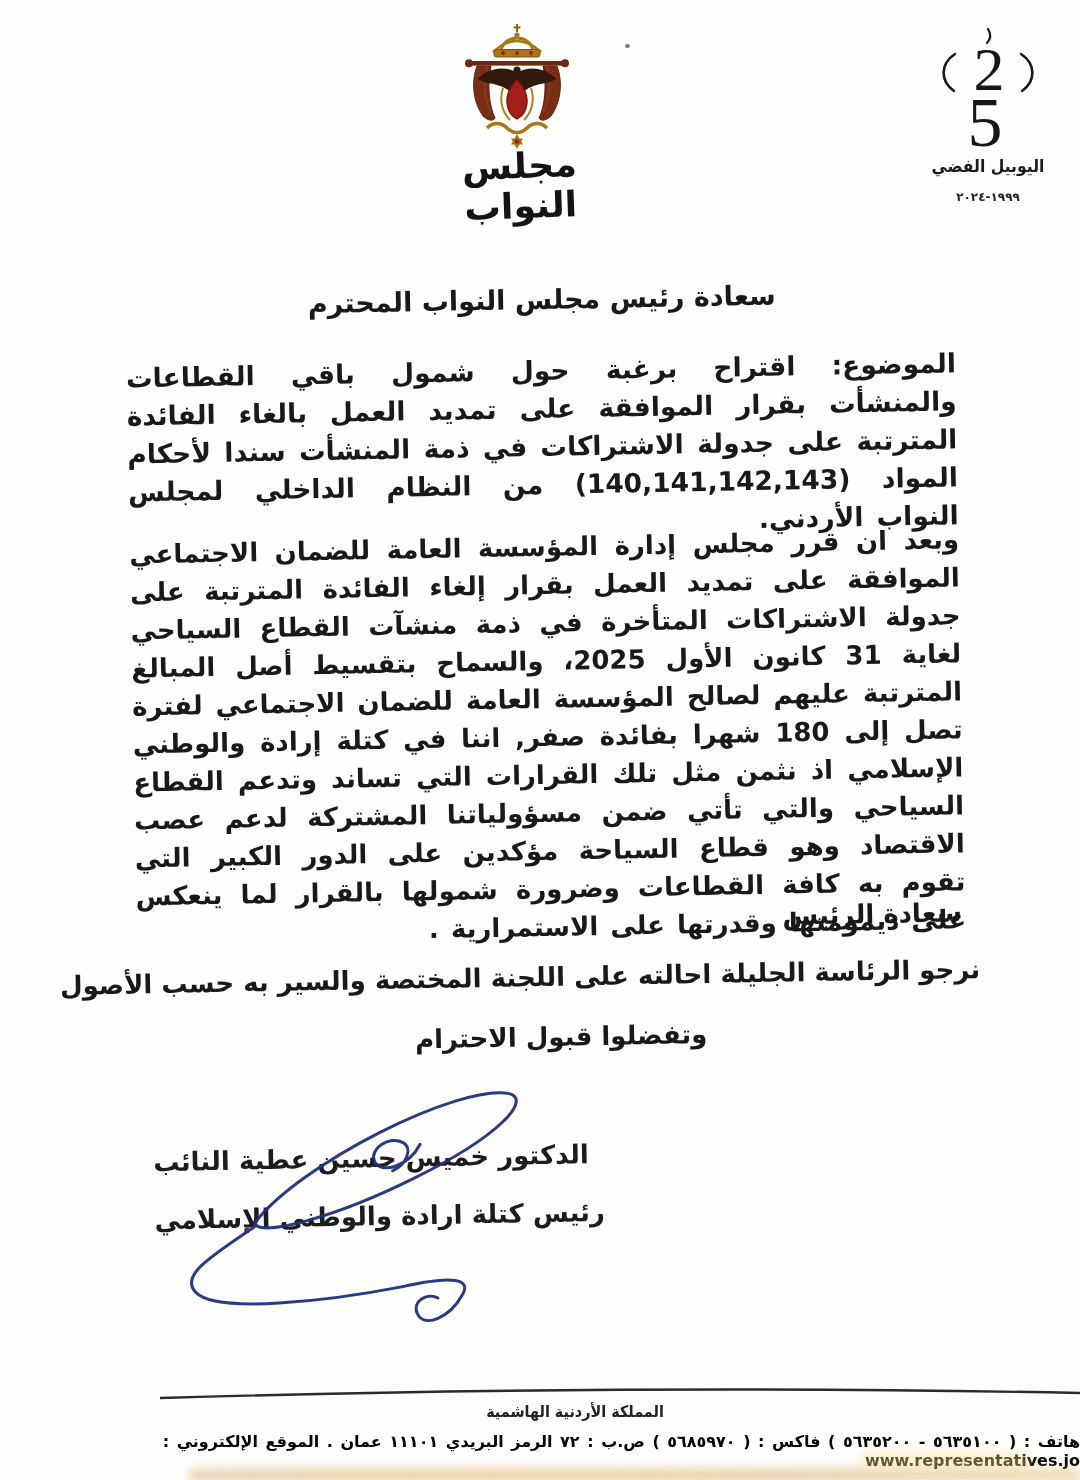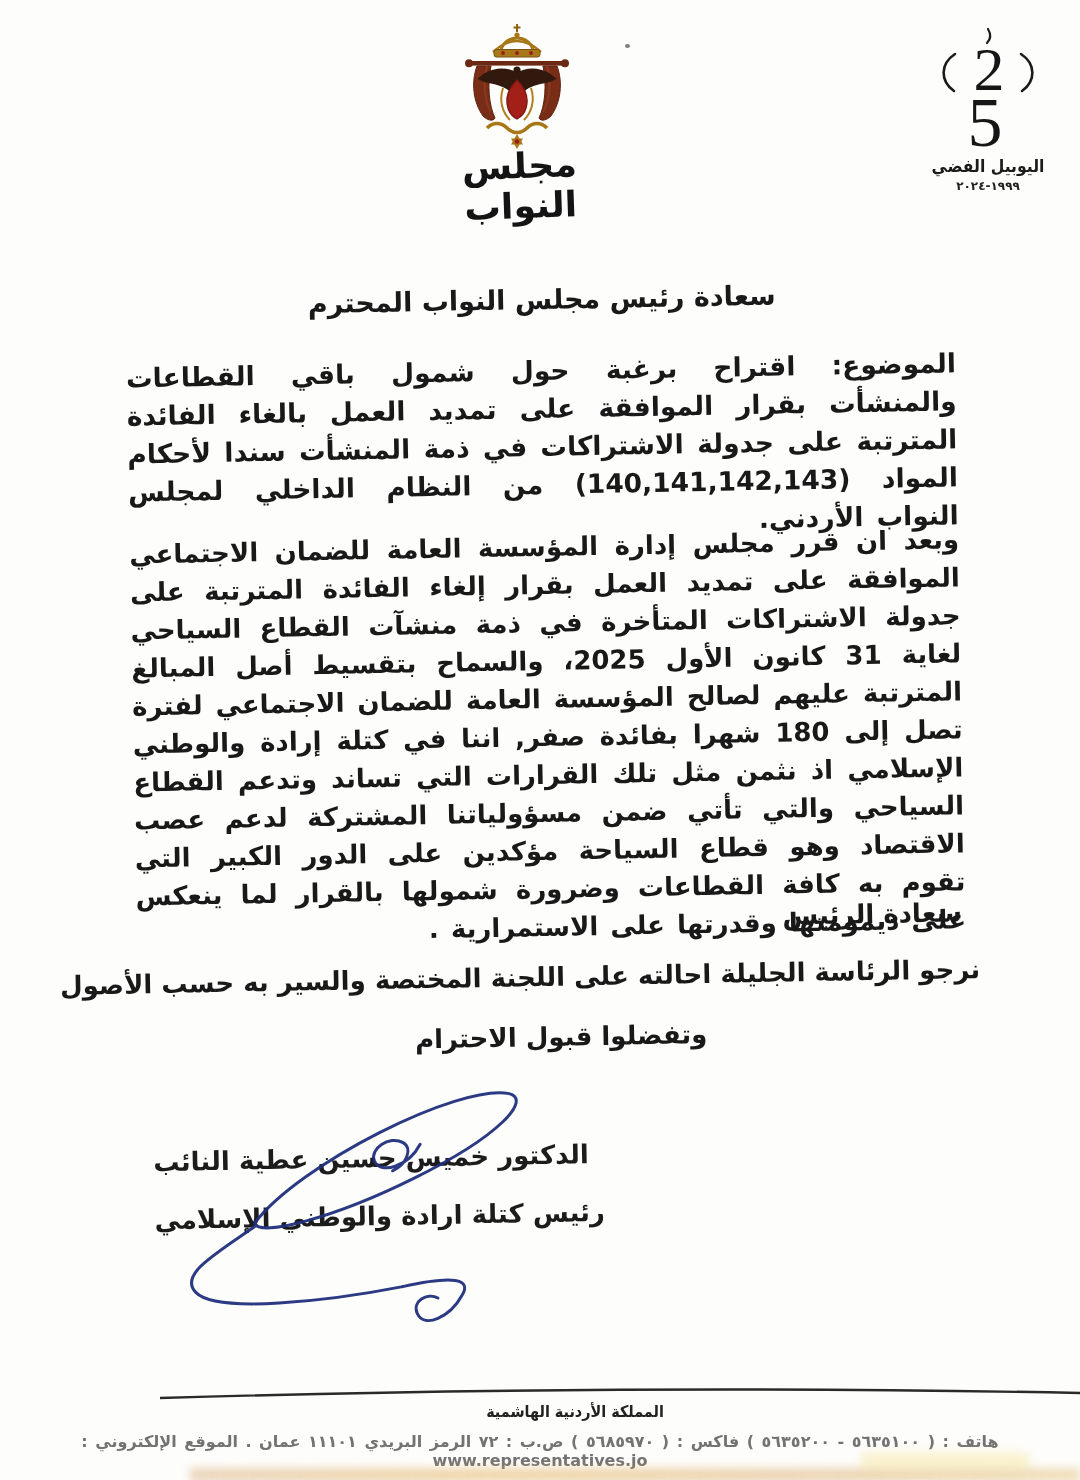--- a/index.html
+++ b/index.html
@@ -14,38 +14,38 @@
   .crest-wrap{left:452px;top:22px;width:130px;text-align:center;}
   .crest-svg{width:120px;height:132px;display:block;margin:0 auto;}
   .assembly-callig{
     left:430px;top:146px;width:180px;text-align:center;
     font-size:35px;font-weight:bold;direction:rtl;
     transform:rotate(-2deg) scaleX(1.04);color:#141414;
   }
   .jubilee-wrap{left:908px;top:26px;width:160px;text-align:center;color:#1b1b1b;}
   .jubilee-svg{width:150px;height:128px;display:block;margin:0 auto;}
   .jubilee-label{font-size:17px;font-weight:bold;direction:rtl;margin-top:2px;transform:scaleX(.92);}
-  .jubilee-years{font-size:12px;letter-spacing:3px;direction:rtl;margin-top:3px;font-weight:bold;color:#222;}
+  .jubilee-years{font-size:12px;letter-spacing:3px;direction:rtl;margin-top:14px;font-weight:bold;color:#222;}
   .ink-dot{left:625px;top:44px;width:5px;height:4px;background:#3a3a3a;border-radius:50%;opacity:.65;}
   
   .scan-tilt{left:0;top:0;width:1080px;height:1480px;transform:rotate(-1.05deg);transform-origin:540px 700px;}
   .ar{direction:rtl;font-weight:bold;color:#191919;}
   .salutation{top:284px;left:140px;right:122px;text-align:center;font-size:27px;}
   .subject{top:352px;left:132px;right:118px;font-size:26.5px;line-height:38px;text-align:justify;word-spacing:4px;}
   .body-par{top:528px;left:132px;right:118px;font-size:26px;line-height:38px;text-align:justify;word-spacing:3px;}
   .president-line{top:905px;left:132px;right:122px;text-align:right;font-size:26px;}
   .referral-line{top:962px;left:40px;right:90px;text-align:center;font-size:26px;}
   .closing-line{top:1022px;left:30px;right:0;text-align:center;font-size:26px;}
   .signer-name{top:1140px;left:145px;width:500px;direction:rtl;text-align:left;font-size:26px;font-weight:bold;}
   .signer-title{top:1198px;left:145px;width:500px;direction:rtl;text-align:left;font-size:26px;font-weight:bold;}
   .signature-svg{left:150px;top:1068px;width:410px;height:280px;}
   
   .footer-line-svg{left:160px;top:1388px;width:920px;height:14px;}
   .kingdom-callig{top:1402px;left:70px;right:0;text-align:center;font-size:16px;font-weight:bold;direction:rtl;transform:scaleX(.9);color:#222;}
-  .contact-line{top:1432px;left:0;right:0;text-align:center;font-size:16px;font-weight:bold;direction:rtl;color:#737373;word-spacing:2px;}
+  .contact-line{top:1432px;left:0;right:0;font-size:16px;font-weight:bold;direction:rtl;color:#000000;word-spacing:2px;}
   .scan-band{left:190px;right:0;top:1468px;height:14px;filter:blur(4px);
     background:linear-gradient(90deg,rgba(196,128,44,.30),rgba(226,176,92,.5),rgba(205,140,50,.35),rgba(226,186,110,.45));}
   .scan-smudge{left:860px;top:1452px;width:170px;height:18px;background:rgba(246,226,140,.4);filter:blur(5px);border-radius:8px;}
 </style>
 </head>
 <body>
 
 <div class="abs crest-wrap">
   <svg class="crest-svg" viewBox="0 0 120 132" aria-hidden="true">
 

